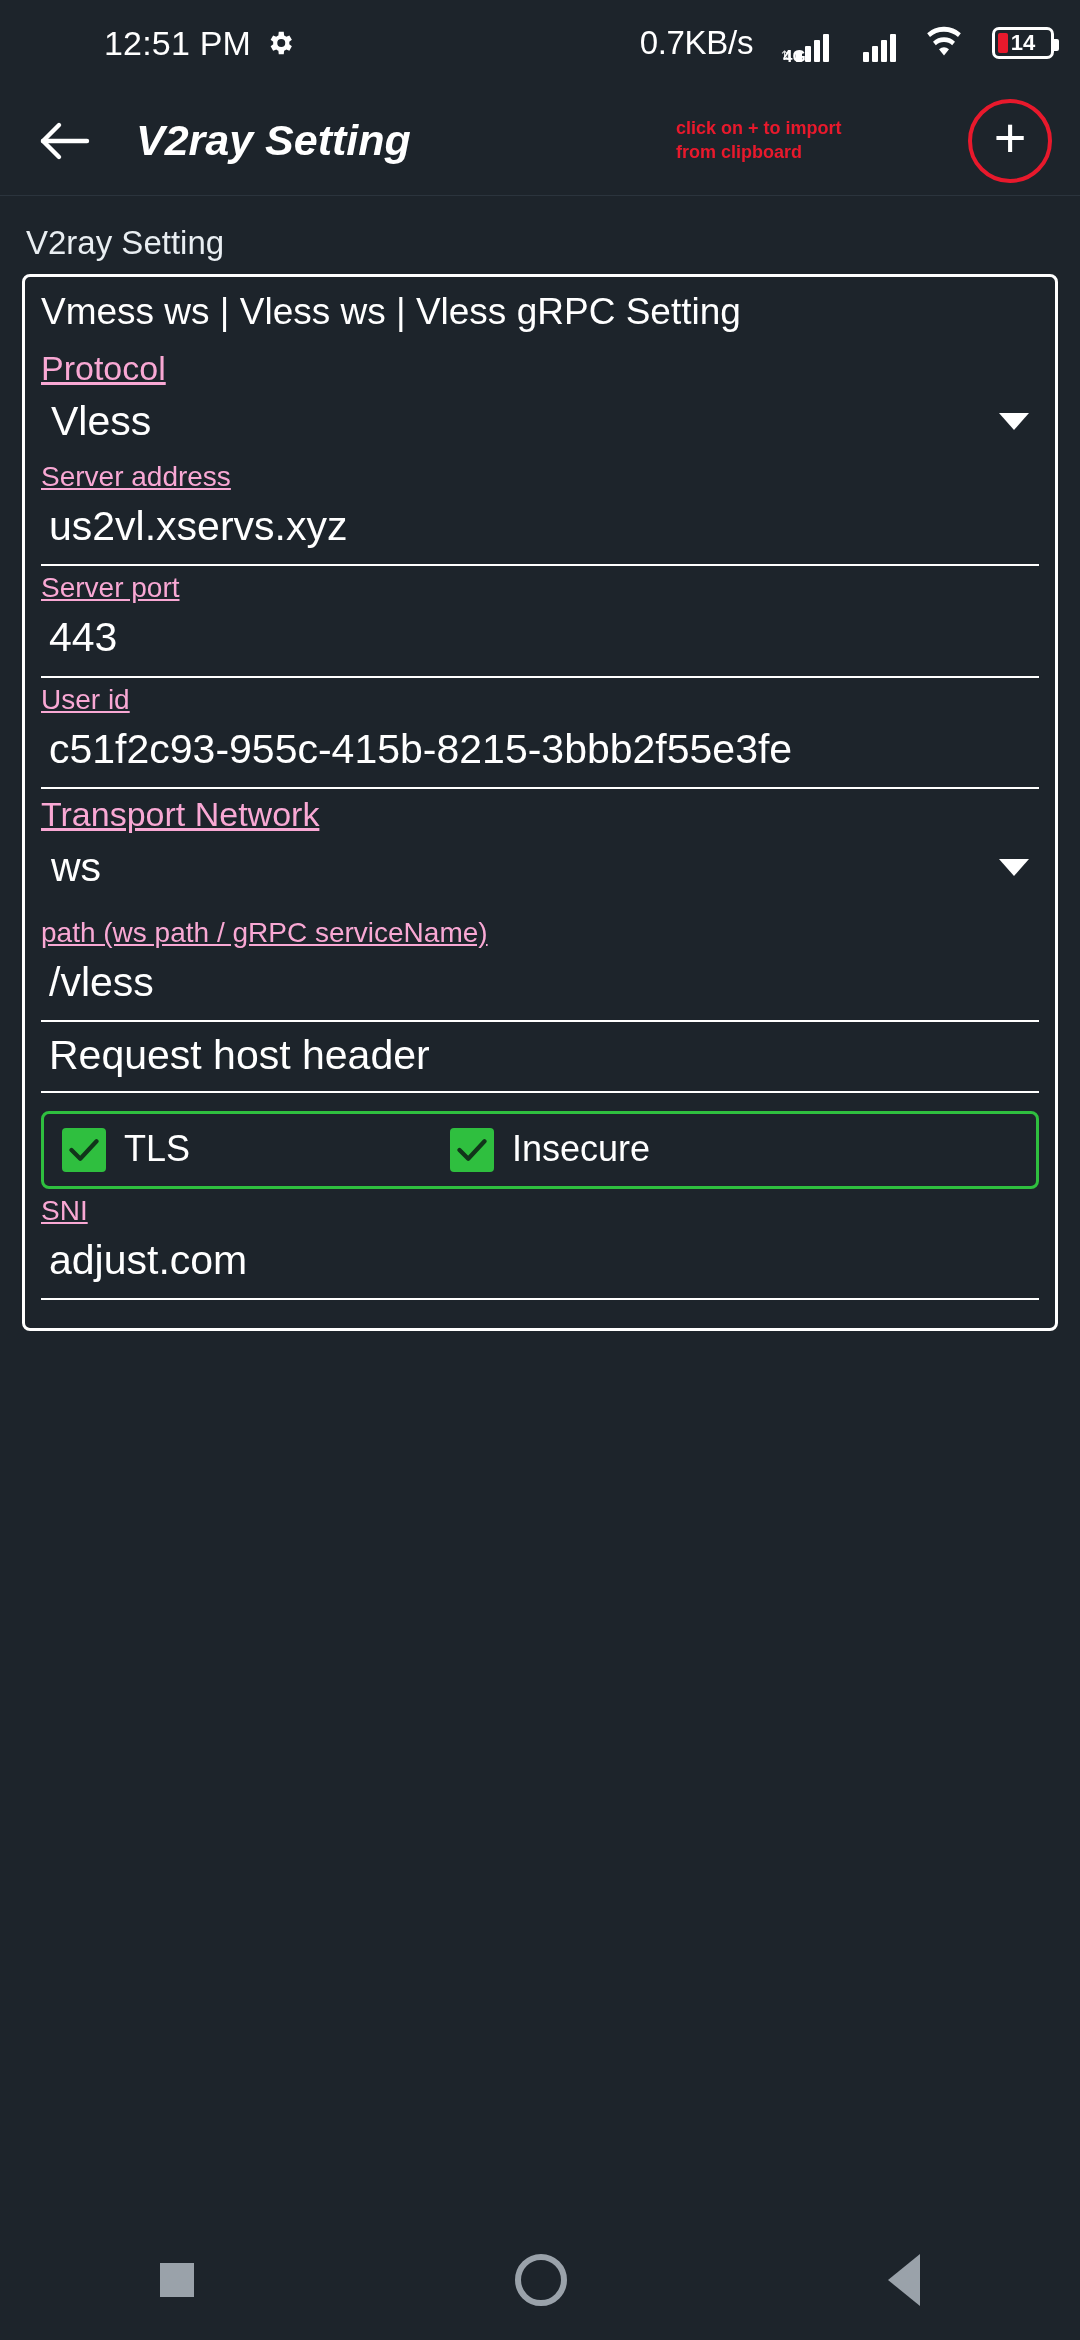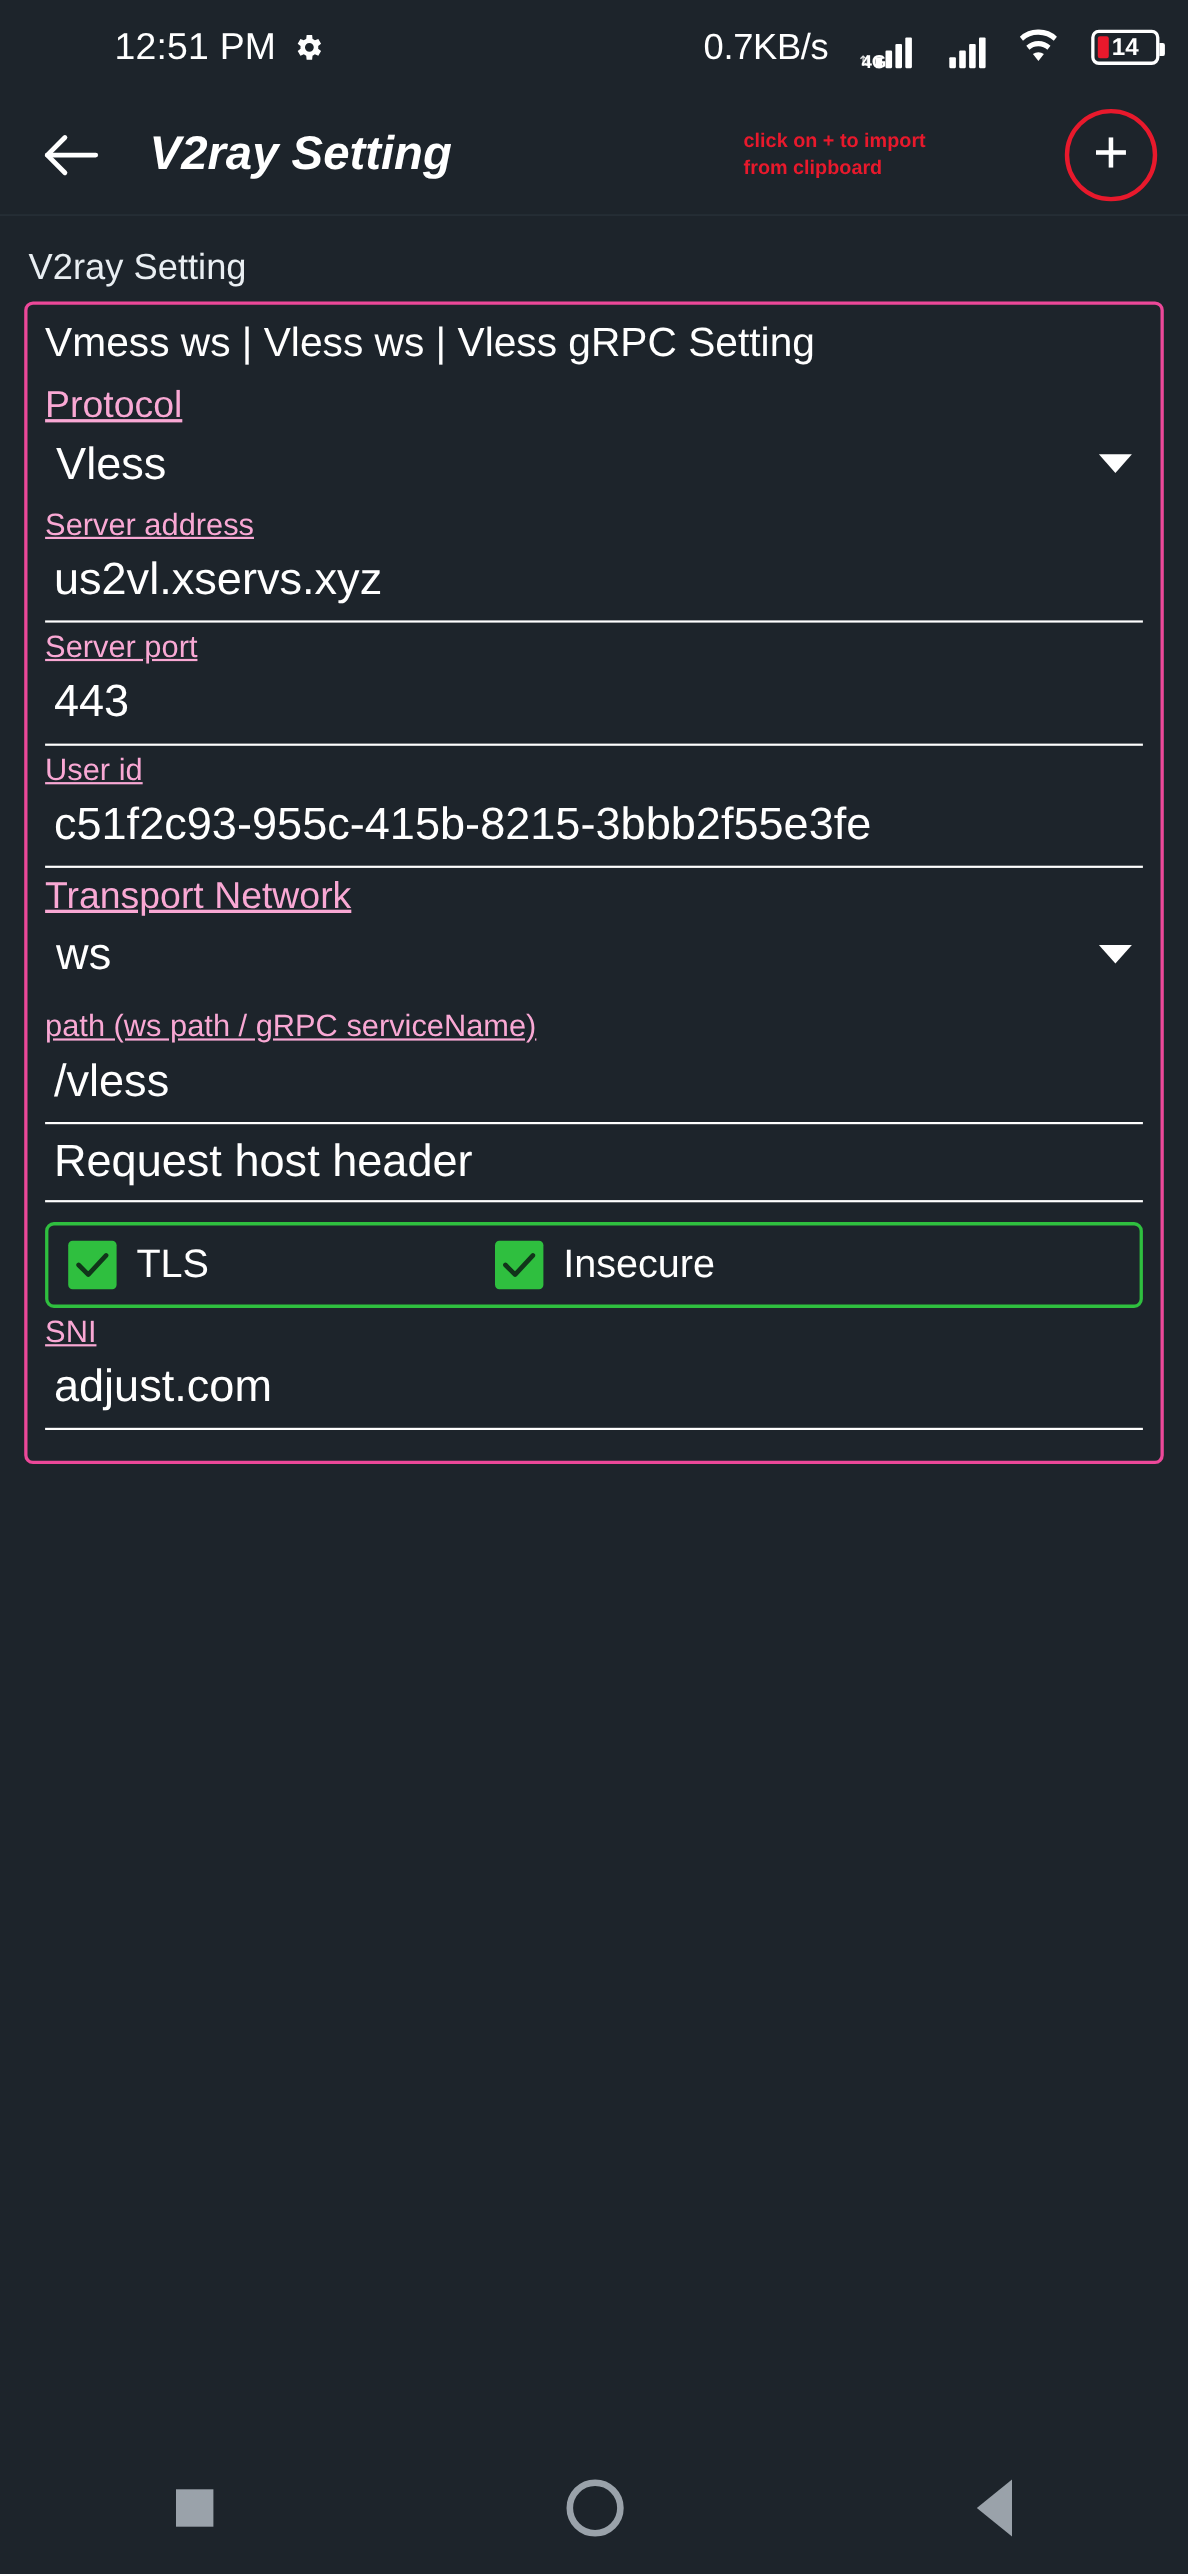--- a/index.html
+++ b/index.html
@@ -70,21 +70,21 @@
     width:84px; height:84px; border-radius:50%;
     border:4px solid #e8192c;
     display:flex; align-items:center; justify-content:center;
     flex:none;
   }
   .fab span { color:#ffffff; font-size:56px; line-height:1; font-weight:300; margin-top:-6px;}
   
   .page { padding:22px 22px 0 22px; }
   .section-label { color:#e9eef2; font-size:33px; margin:6px 0 12px 4px; }
   .card {
-    border:3px solid #ec4899; border-radius:8px;
+    border:3px solid #ffffff; border-radius:8px;
     padding:14px 16px 22px 16px;
   }
   .card-title { color:#ffffff; font-size:37px; margin-bottom:16px; }
   .field { margin-bottom:6px; }
   .flabel { color:#f9a8d4; font-size:28px; margin-bottom:4px;text-decoration:underline; }
   .flabel.big { font-size:34px; }
   .fvalue {
     color:#ffffff; font-size:41px; line-height:1.25;
     padding:4px 0 12px 8px;
     border-bottom:2px solid #ffffff;

